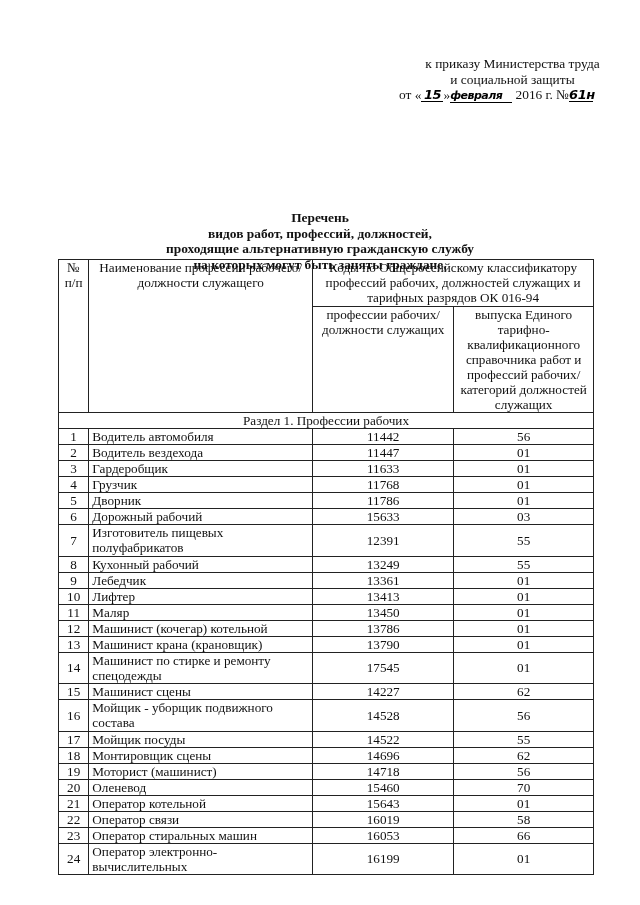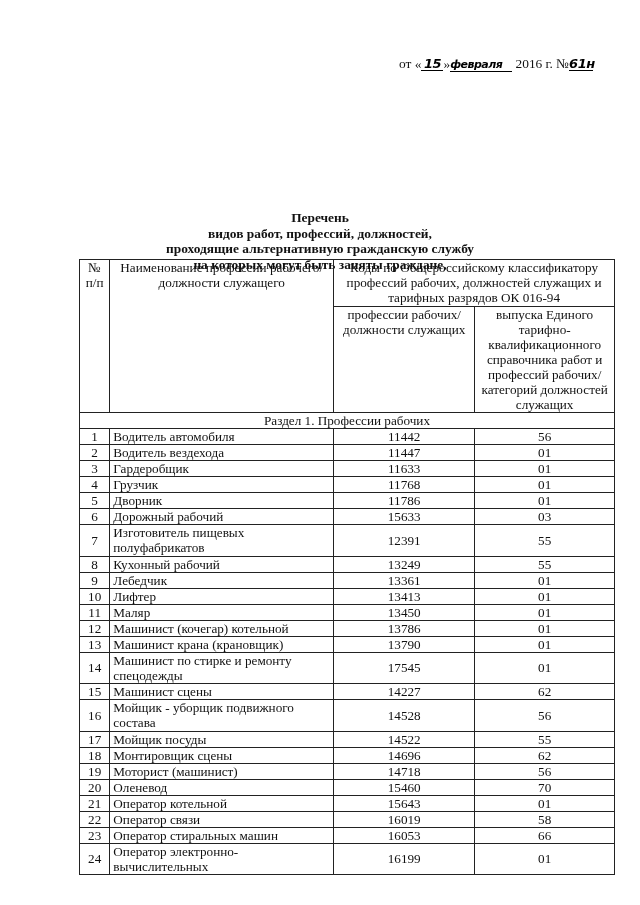--- a/index.html
+++ b/index.html
@@ -20,21 +20,21 @@
   }
   .hand.day { width: 22px; text-align: center; }
   .hand.month { width: 62px; font-size: 11px; text-align: left; }
   .hand.num { width: 24px; text-align: left; }
   .title {
     position: absolute; left: 100px; top: 178px; width: 440px;
     text-align: center; font-weight: bold; font-size: 13.4px; line-height: 15.5px; margin-top: 32px;
   }
   .title .line { display: block; }
   table.main {
-    position: absolute; left: 79px; top: 259px; width: 536px;
+    position: absolute; left: 58px; top: 259px; width: 536px;
     border-collapse: collapse; font-size: 13.2px; line-height: 15px;
   }
   table.main td, table.main th {
     border: 1px solid #222; padding: 0 3px; font-weight: normal; vertical-align: top;
   }
   col.c1 { width: 31px; } col.c2 { width: 232px; } col.c3 { width: 146px; } col.c4 { width: 141px; }
   th.h-num { text-align: center; padding-top: 8px; }
   th.h-name { text-align: center; padding-top: 8px; }
   th.h-codes { text-align: center; height: 46px; padding-top: 0; }
   th.h-sub { text-align: center; }
@@ -44,20 +44,22 @@
   tr.row.tall td { height: 30.5px; }
   td.num { text-align: center; vertical-align: middle !important; padding: 0; }
   td.name { text-align: left; padding-left: 4px; vertical-align: top; }
   td.code, td.grade { text-align: center; vertical-align: middle !important; }
   tr.row.tall td.name { line-height: 15px; }
 </style>
 </head>
 <body>
 
 <div class="appendix">
+  <span class="line">к приказу Министерства труда</span>
+  <span class="line">и социальной защиты</span>
   <span class="line date-line">
     <span>от «</span><span class="hand day">15</span><span>»</span><span class="hand month">февраля</span>
     <span>2016 г.</span>
     <span>№</span><span class="hand num">61н</span>
   </span>
 </div>
 
 <div class="title">
   <span class="line">Перечень</span>
   <span class="line">видов работ, профессий, должностей,</span>

